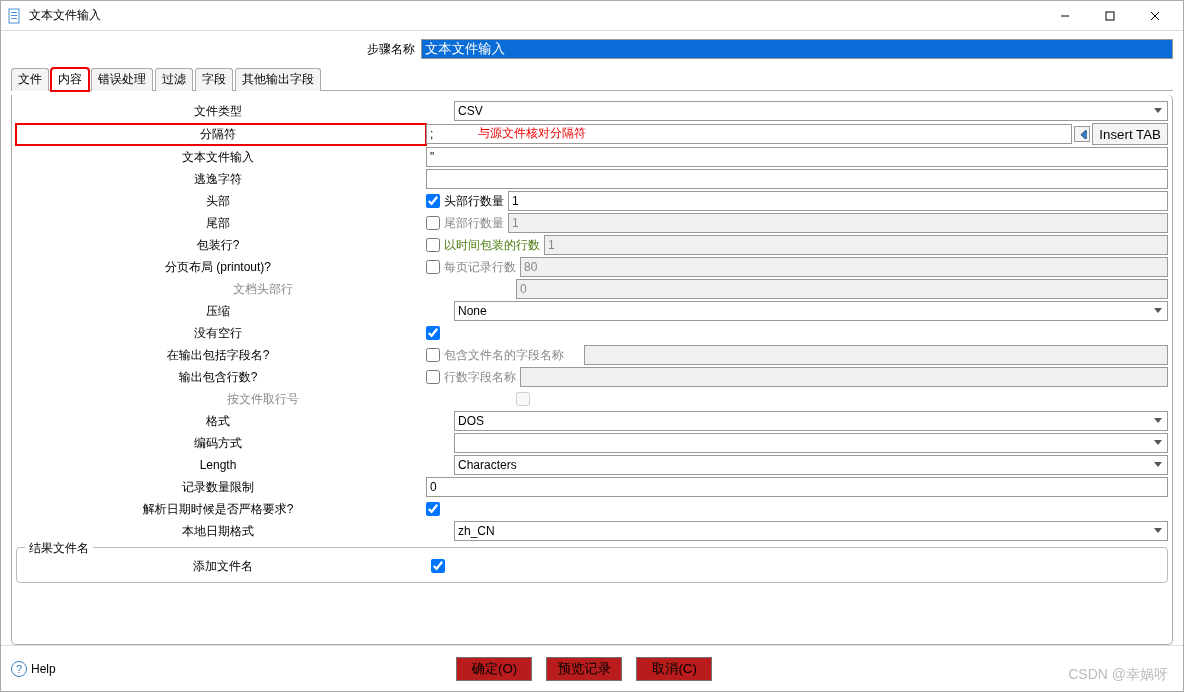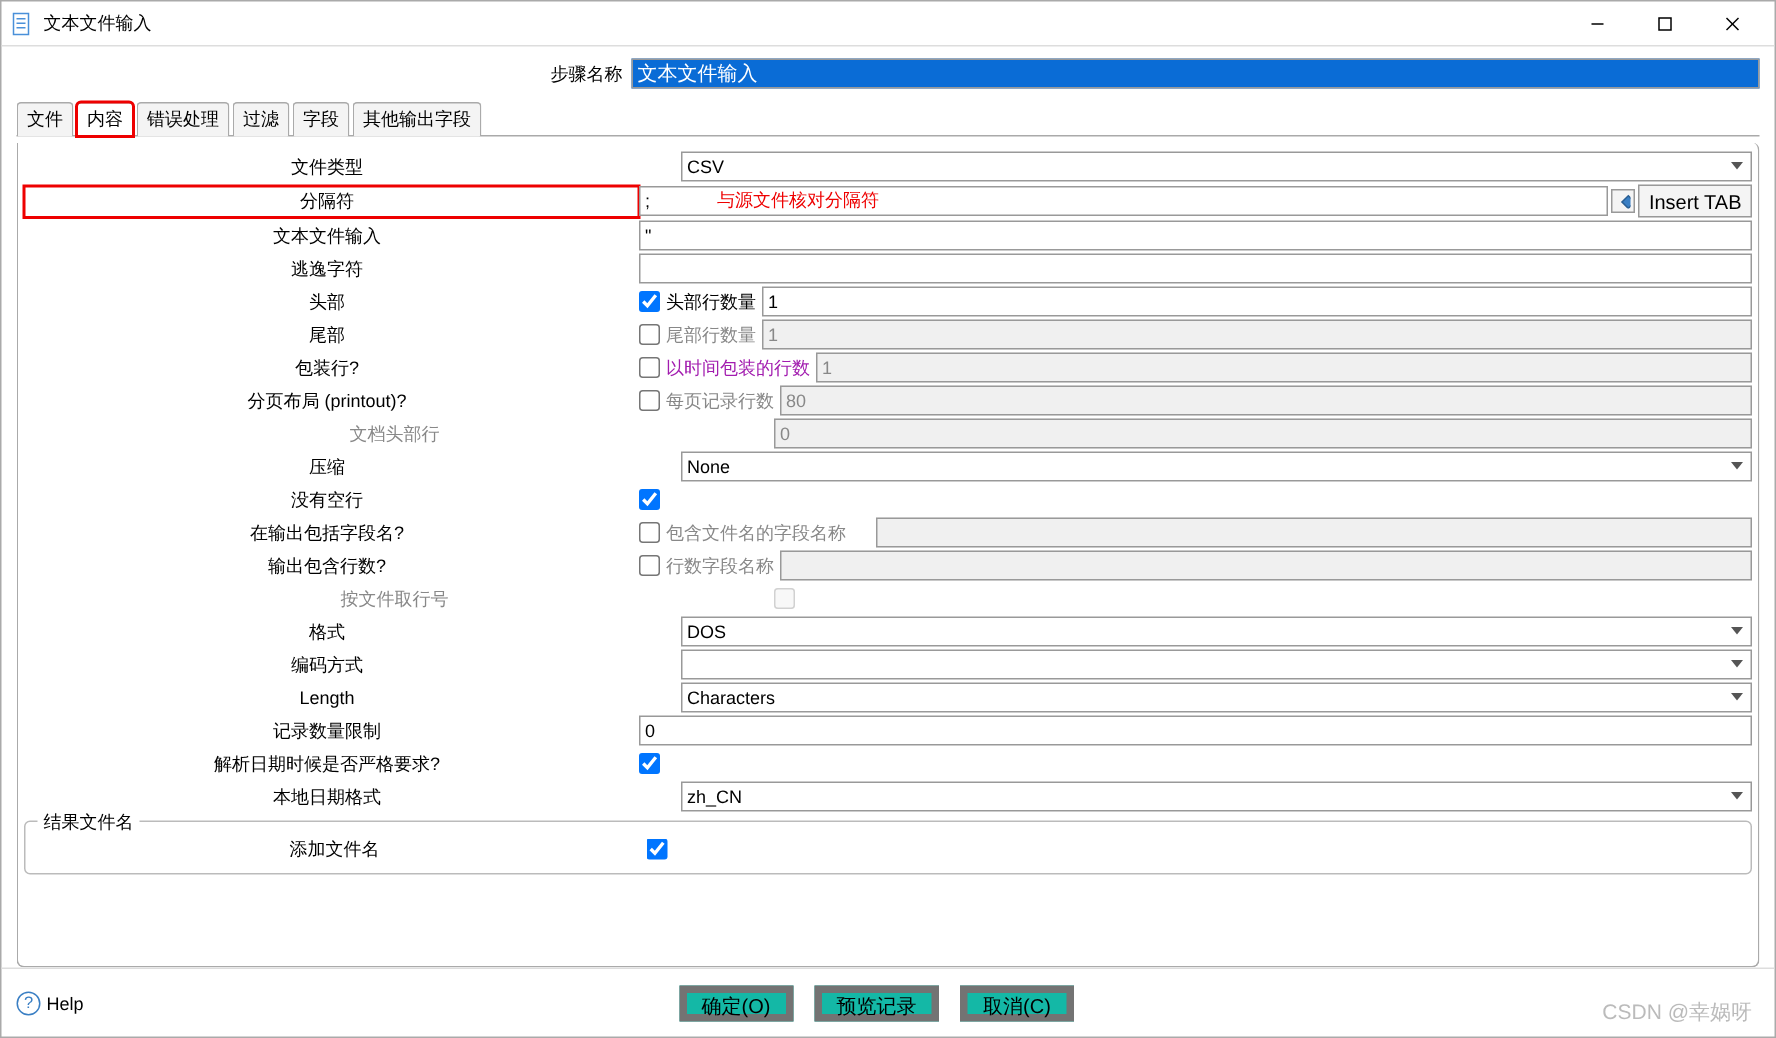--- a/index.html
+++ b/index.html
@@ -34,21 +34,21 @@
 .anno { color:#e00; position:absolute; }
 .diamond { width:16px; height:16px; border:1px solid #999; display:flex; align-items:center; justify-content:center; margin-right:2px; cursor:pointer; background:#f4f4f4;}
 .diamond svg { width:10px; height:10px; }
 .btn-insert { height:22px; border:1px solid #999; background:#f4f4f4; padding:0 6px; cursor:pointer; }
 .fieldset { border:1px solid #bbb; margin-top:6px; padding:8px 4px 4px 4px; position:relative; border-radius:4px;}
 .fieldset .legend { position:absolute; top:-8px; left:8px; background:#fff; padding:0 4px; }
 .footer { height:46px; border-top:1px solid #ddd; display:flex; align-items:center; padding:0 10px; }
 .help { display:flex; align-items:center; cursor:pointer; }
 .help .qicon { width:16px; height:16px; border:1px solid #3a7fc4; border-radius:50%; color:#3a7fc4; display:flex; align-items:center; justify-content:center; font-size:11px; margin-right:4px; }
 .footer-btns { flex:1; display:flex; justify-content:center; gap:14px; }
-.fbtn { min-width:76px; height:24px; border:5px solid #737373; background:#14b8a6; cursor:pointer; padding:0 10px; }
+.fbtn { min-width:76px; height:24px; border:1px solid #737373; background:#b91c1c; cursor:pointer; padding:0 10px; }
 .watermark { position:absolute; right:16px; bottom:8px; color:rgba(120,120,120,0.5); font-size:14px; pointer-events:none; }
 .seprow { position:relative; }
 </style>
 </head>
 <body>
 
 <div class="window">
   <div class="titlebar">
     <span class="icon">
       <svg viewBox="0 0 16 16">
@@ -135,21 +135,21 @@
       <div class="row">
         <div class="lab">尾部</div>
         <input type="checkbox" class="ck" style="">
         <span class="dis" style="margin-right:4px;color:#888;">尾部行数量</span>
         <input class="inp dis" disabled="" value="1" style="">
       </div>
 
       <div class="row">
         <div class="lab">包装行?</div>
         <input type="checkbox" class="ck" style="">
-        <span style="margin-right:4px;color:#a21caf;">以时间包装的行数</span>
+        <span style="margin-right:4px;color:#4d7c0f;">以时间包装的行数</span>
         <input class="inp dis" disabled="" value="1" style="">
       </div>
 
       <div class="row">
         <div class="lab">分页布局 (printout)?</div>
         <input type="checkbox" class="ck" style="">
         <span style="margin-right:4px;color:#888;">每页记录行数</span>
         <input class="inp dis" disabled="" value="80" style="">
       </div>
 

